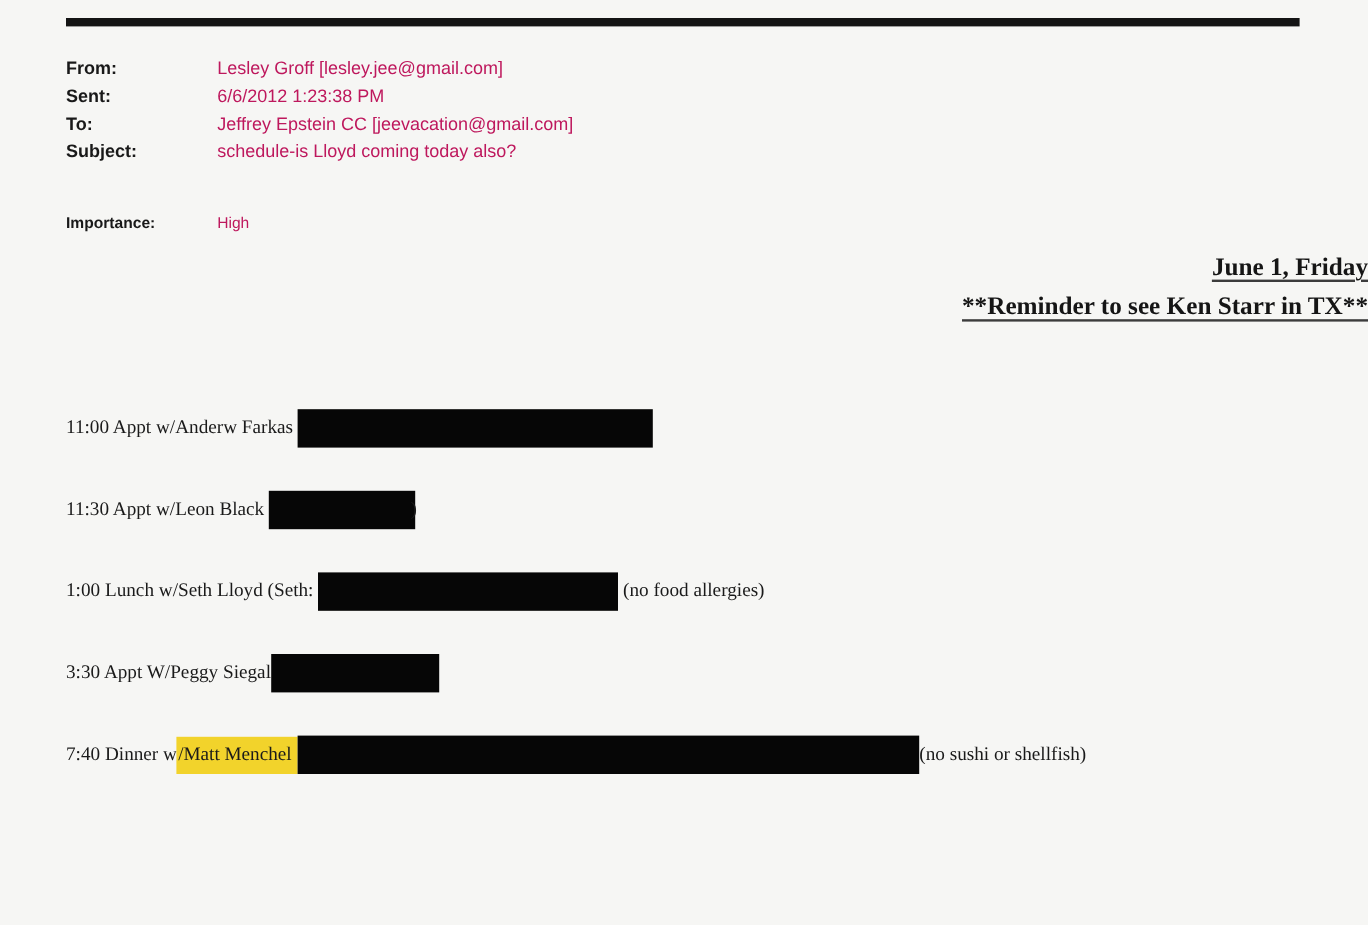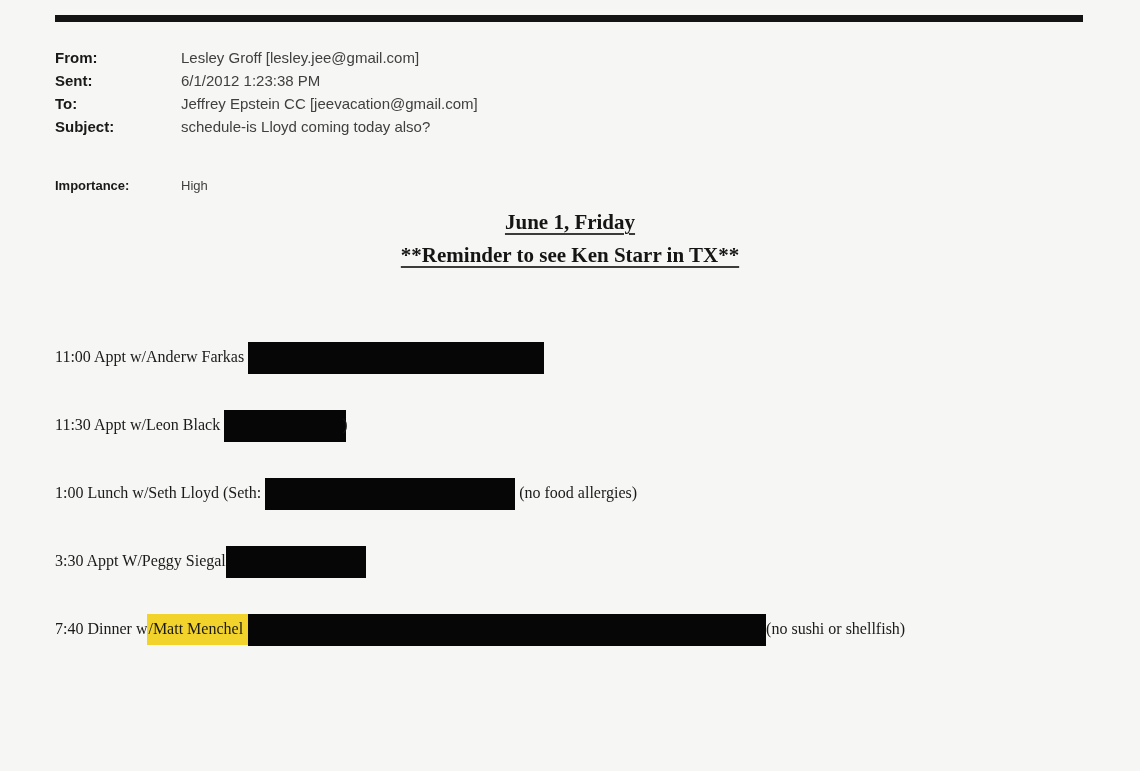--- a/index.html
+++ b/index.html
@@ -27,35 +27,35 @@
   }
   .hdr {
     position: absolute;
     left: 55px;
     top: 46px;
     font-size: 15px;
     line-height: 23px;
   }
   .hdr-row { display: flex; }
   .lbl { width: 126px; font-weight: bold; color: #191919; }
-  .val { color: #404040; }
+  .val { color: #be185d; }
   .importance {
     position: absolute;
     left: 55px;
     top: 174px;
     font-size: 13px;
     line-height: 23px;
     display: flex;
   }
   .center-head {
     position: absolute;
     left: 0;
     top: 206px;
     width: 1140px;
-    text-align: center;
+    text-align: right;
     font-family: "Liberation Serif", serif;
     font-weight: bold;
     font-size: 21px;
     line-height: 33px;
     color: #151515;
   }
   .center-head .u {
     text-decoration: underline;
     text-decoration-thickness: 2px;
     text-decoration-color: #3c3c3c;
@@ -94,21 +94,21 @@
 
   <div class="top-rule" style="background: rgb(20, 20, 20);"></div>
 
   <div class="hdr">
     <div class="hdr-row">
       <span class="lbl">From:</span>
         <span class="val">Lesley Groff [lesley.jee@gmail.com]</span>
     </div>
     <div class="hdr-row">
       <span class="lbl">Sent:</span>
-        <span class="val">6/1/2012 1:23:38 PM</span>
+        <span class="val">6/6/2012 1:23:38 PM</span>
     </div>
     <div class="hdr-row">
       <span class="lbl">To:</span>
         <span class="val">Jeffrey Epstein CC [jeevacation@gmail.com]</span>
     </div>
     <div class="hdr-row">
       <span class="lbl">Subject:</span>
         <span class="val">schedule-is Lloyd coming today also?</span>
     </div>
   </div>

